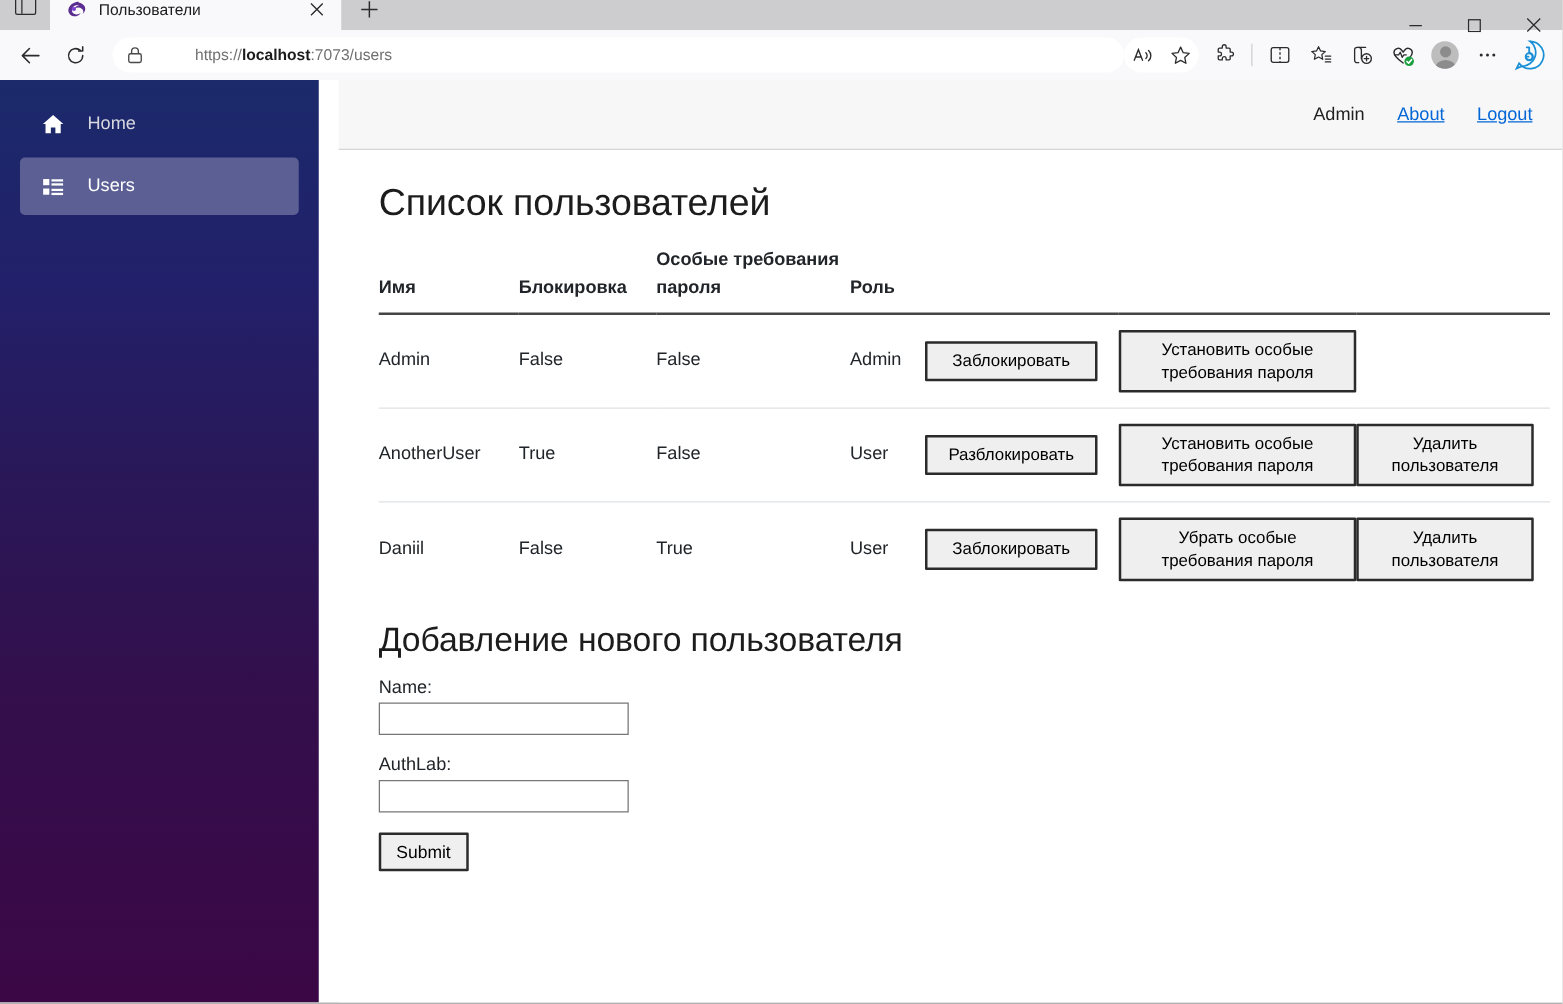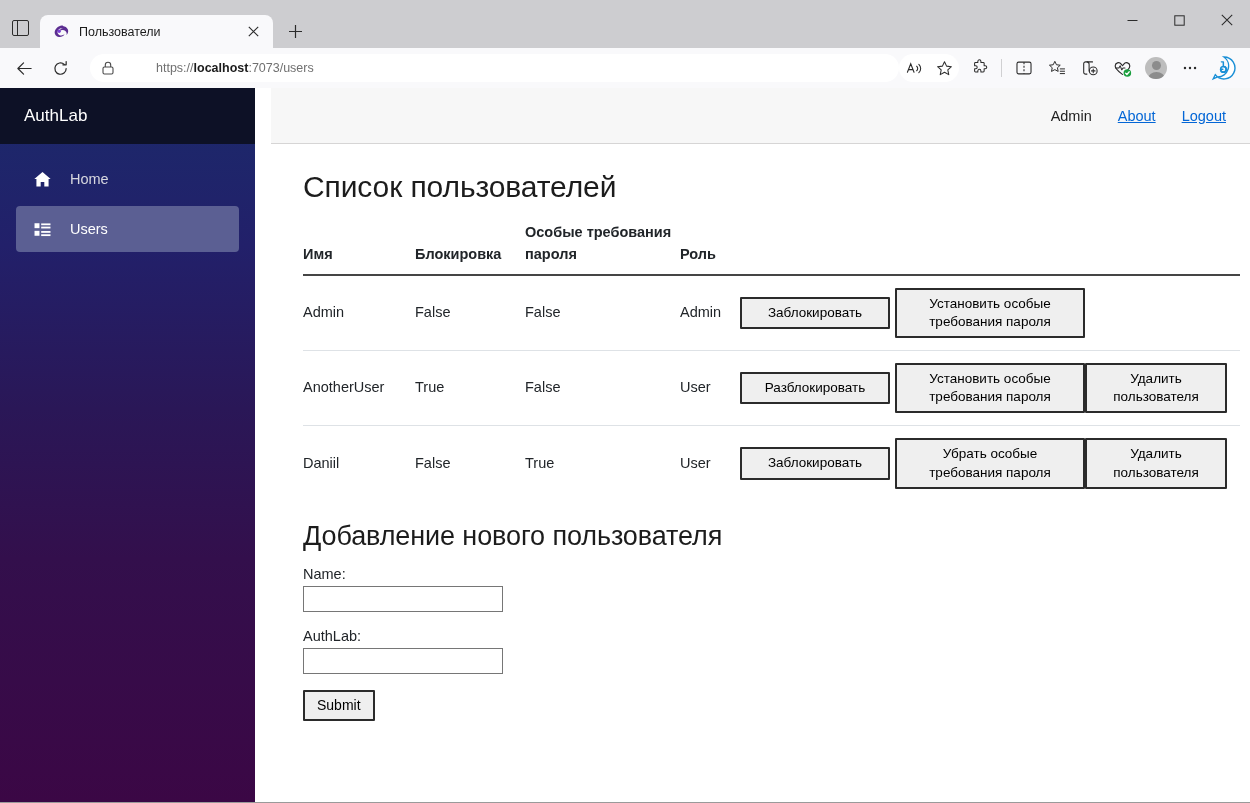--- a/index.html
+++ b/index.html
@@ -20,21 +20,21 @@
     width: 1250px;
     height: 803px;
     background: #ccccce;
     display: flex;
     flex-direction: column;
     box-sizing: border-box;
     border-bottom: 1px solid #9a9a9a;
   }
 
   .titlebar {
-    height: 48px;
+    height: 24px;
     display: flex;
     align-items: flex-end;
     background: #cdcdd0;
     position: relative;
     flex: none;
   }
 
   .tab-strip-left {
     width: 40px;
     height: 40px;
@@ -358,21 +358,21 @@
     font-size: 13.5px;
     color: #000000;
     background: #efefef;
     border: 2px solid #2b2b2b;
     border-radius: 1px;
     padding: 5px 8px;
     line-height: 1.35;
     cursor: default;
     text-align: center;
   }
-  button.btn-block  { width: 150px; }
+  button.btn-block  { width: 138px; }
   button.btn-pw     { width: 190px; }
   button.btn-del    { width: 142px; }
   button.submit-btn {
     padding: 4px 12px;
     font-size: 14px;
   }
 
   
   .field-label {
     font-size: 14.5px;
@@ -528,23 +528,20 @@
           <path d="M11.2 7.4 h2.1 v5.1 a2.9 2.9 0 1 1 -2.9 2.9 h2.3" stroke="#1a8fd6" stroke-width="1.6" fill="none" stroke-linecap="round" stroke-linejoin="round"></path>
           <circle cx="13.4" cy="15.5" r="3.1" stroke="#1a8fd6" stroke-width="1.6" fill="none"></circle>
         </svg>
       </div>
     </div>
   </div>
 
   <div class="viewport">
 
     <div class="sidebar">
-      <div class="brand">
-        <span class="brand-text">AuthLab</span>
-      </div>
       <div class="nav-list">
 
         <div class="nav-item">
           <span class="nav-icon">
             <svg width="19" height="19" viewBox="0 0 20 20">
               <path d="M10 2.2 L18.6 9.6 H16.4 V17.4 H11.9 V12.6 H8.1 V17.4 H3.6 V9.6 H1.4 Z" fill="#ffffff"></path>
             </svg>
           </span>
           <span class="nav-label">Home</span>
         </div>

